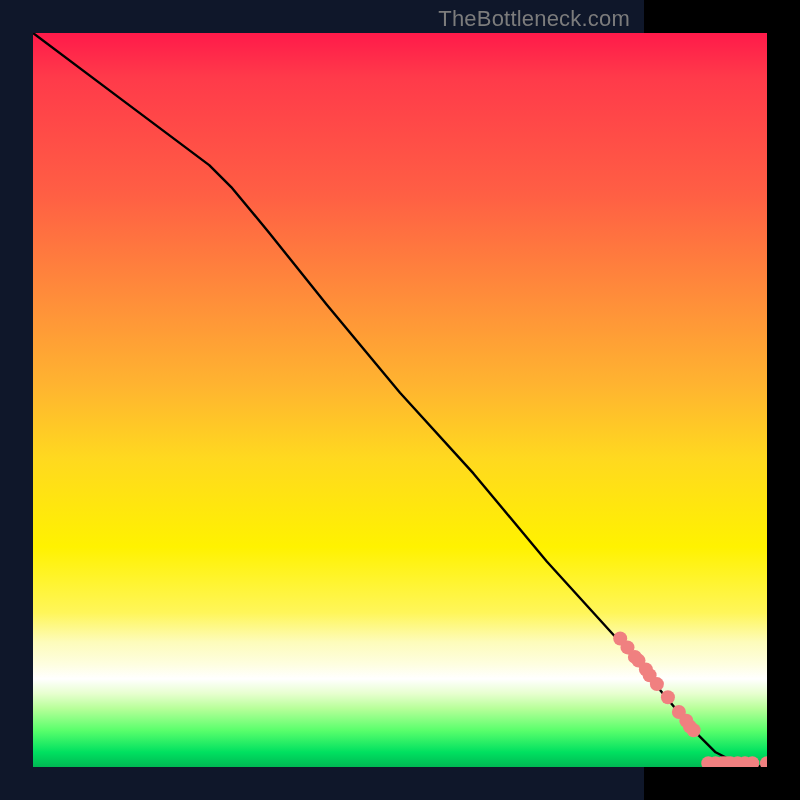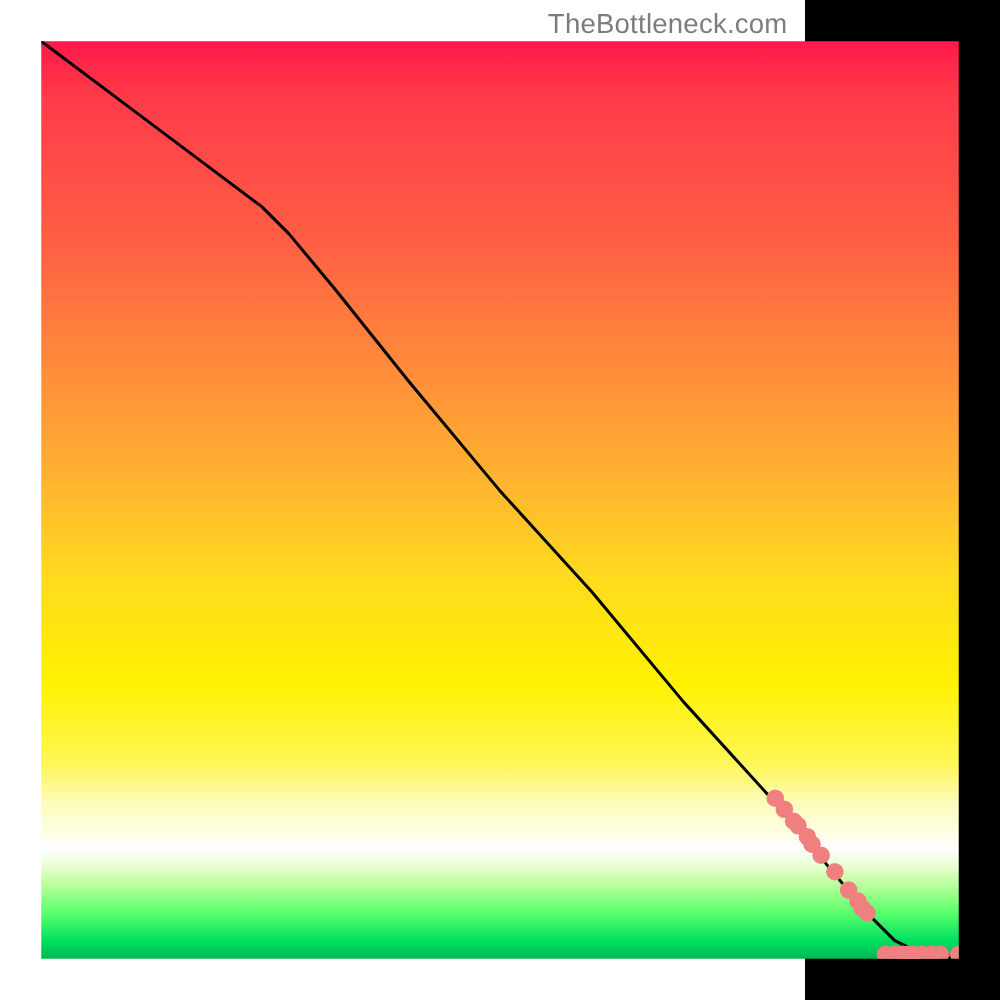--- a/index.html
+++ b/index.html
@@ -8,21 +8,21 @@
     width: 800px;
     height: 800px;
     overflow: hidden;
     background: #000;
     font-family: Arial, Helvetica, sans-serif;
   }
   .frame {
     position: relative;
     width: 644px;
     height: 800px;
-    background: #ffffff;
+    background: #0f172a;
   }
   .plot {
     position: absolute;
     left: 33px;
     top: 33px;
     width: 734px;
     height: 734px;
     
     background: linear-gradient(
       to bottom,

